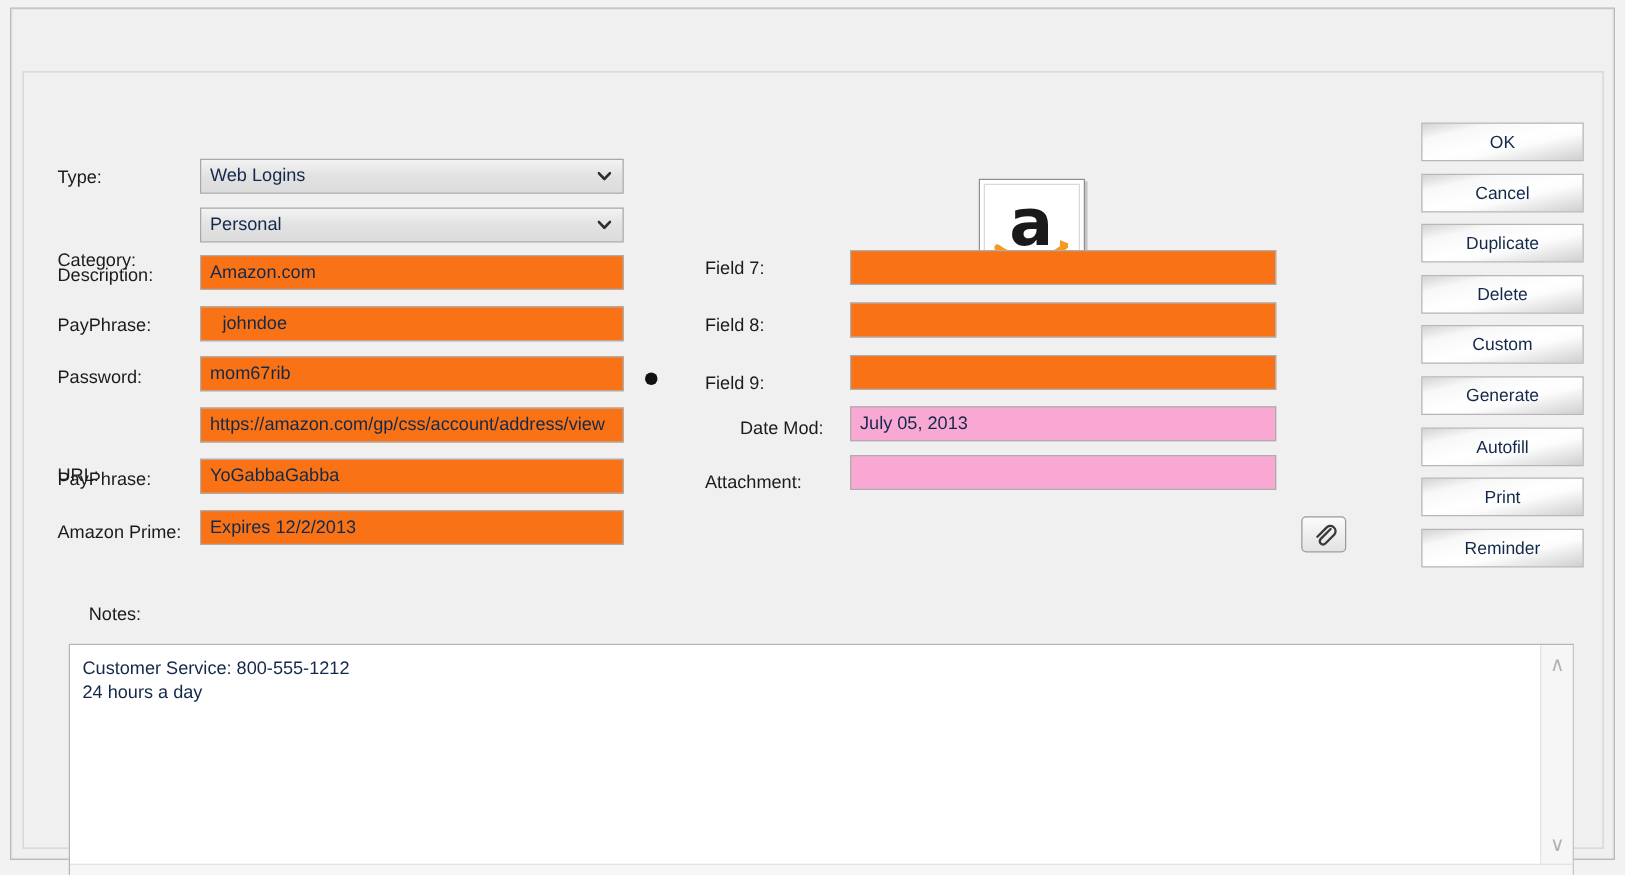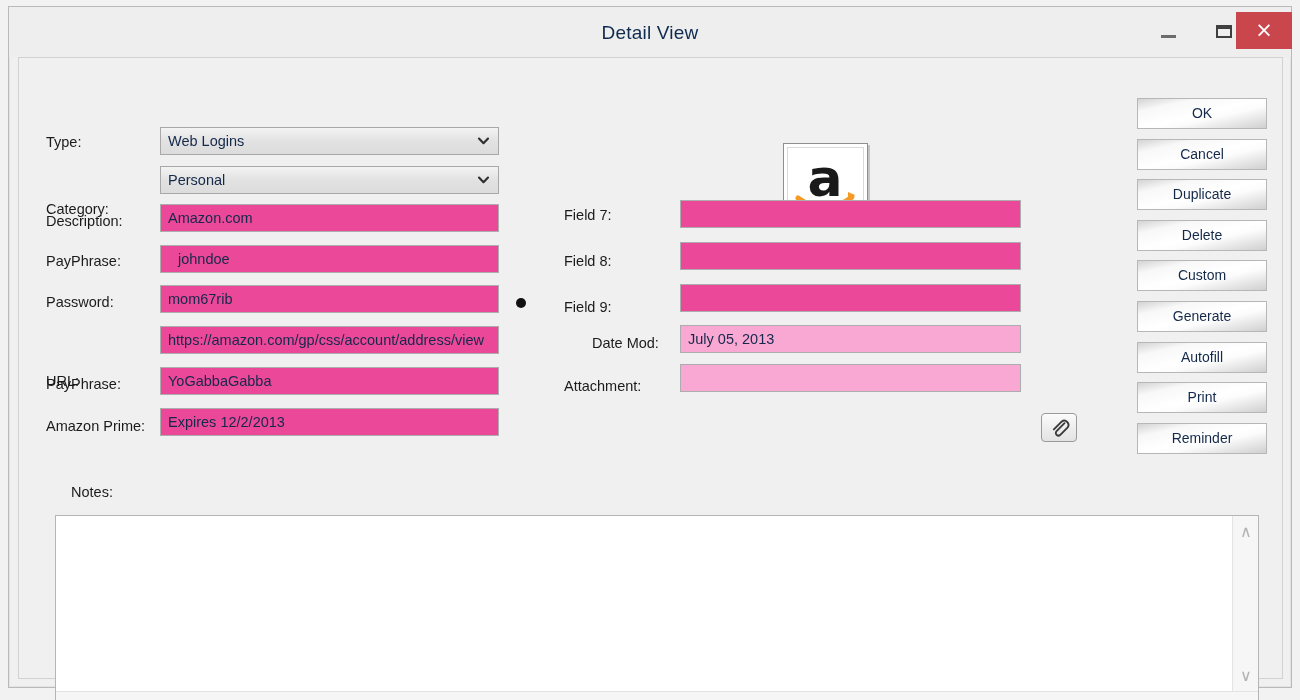--- a/index.html
+++ b/index.html
@@ -81,21 +81,21 @@
     position: absolute;
     font-size: 14.5px;
     color: #1b1b1b;
     white-space: nowrap;
   }
 
   .fieldbox {
     position: absolute;
     box-sizing: border-box;
     border: 1px solid #adadad;
-    background: #ec4899;
+    background: #f97316;
     font-size: 14.5px;
     color: #14294a;
     line-height: 1;
     overflow: hidden;
     white-space: nowrap;
     padding-left: 7px;
     display: flex;
     align-items: center;
   }
   .fieldbox.ro { background: #f9a8d4; }
@@ -212,33 +212,20 @@
   #v-up   { left: 7px;  top: 8px; }
   #v-down { left: 7px;  bottom: 8px; }
   #h-left { left: 16px; top: 4px; }
   #h-right{ right: 32px; top: 4px; }
 </style>
 </head>
 <body>
 
 <div id="window">
 
-  <div id="titlebar">
-    <div id="title-text">Detail View</div>
-
-    <div class="wbtn" id="btn-min">
-      <span class="glyph"></span>
-    </div>
-    <div class="wbtn" id="btn-max">
-      <span class="glyph"></span>
-    </div>
-    <div class="wbtn" id="btn-close">
-      <span class="glyph">×</span>
-    </div>
-  </div>
 
   <div id="client">
 
     <div id="left-col">
         <div class="lbl" style="left: 27px; top: 76px;">Type:</div>
         <div class="fieldbox combo" style="left: 141px; top: 69px; width: 339px; height: 28px;">
           <span>Web Logins</span>
           <span class="chev">
             <svg width="11" height="8" viewBox="0 0 11 8">
               <path d="M1 1.5 L5.5 6.2 L10 1.5" stroke="#2e2e2e" stroke-width="2.1" fill="none" stroke-linecap="round" stroke-linejoin="round"></path>
@@ -328,20 +315,22 @@
         <div class="sbtn" style="top: 161.8px;">Delete</div>
         <div class="sbtn" style="top: 202.4px;">Custom</div>
         <div class="sbtn" style="top: 243px;">Generate</div>
         <div class="sbtn" style="top: 283.6px;">Autofill</div>
         <div class="sbtn" style="top: 324.2px;">Print</div>
         <div class="sbtn" style="top: 364.8px;">Reminder</div>
       </div>
 
     <div class="lbl" id="notes-label">Notes:</div>
     <div id="notes-wrap">
+      <div id="notes-text">Customer Service: 800-555-1212
+24 hours a day</div>
 
       <div id="vscroll">
         <span class="sarrow" id="v-up">∧</span>
         <span class="sarrow" id="v-down">∨</span>
       </div>
 
       <div id="hscroll">
         <span class="sarrow" id="h-left">‹</span>
         <span class="sarrow" id="h-right">›</span>
       </div>

